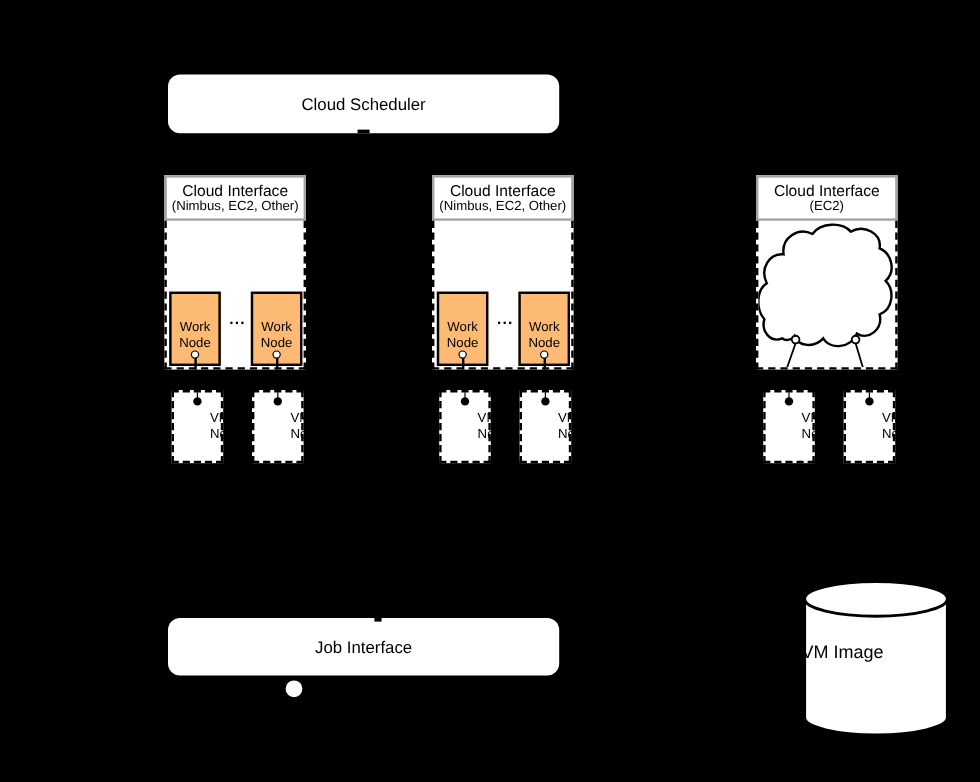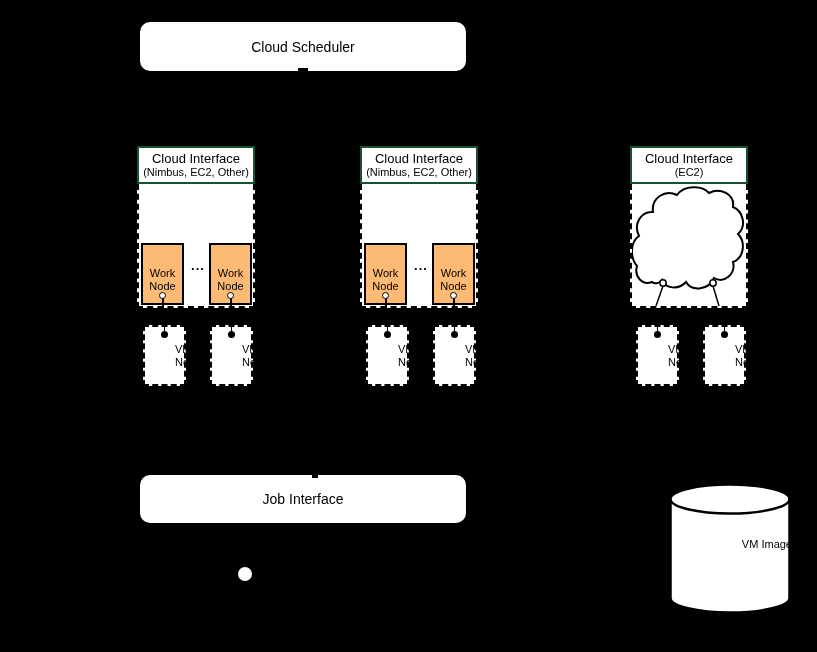--- a/index.html
+++ b/index.html
@@ -1,26 +1,26 @@
 <!DOCTYPE html>
 <html><head>
 <meta charset="utf-8">
 <style>
   html,body{margin:0;padding:0;background:#000;}
   .canvas{position:relative;width:817px;height:652px;background:#000;overflow:hidden;
           font-family:"Liberation Sans",sans-serif;color:#000;}
   .rbox{position:absolute;background:#fff;border-radius:10px;display:flex;
-        align-items:center;justify-content:center;font-size:14px;}
+        align-items:center;justify-content:center;font-size:14px;margin-top:40px;}
   .cloud-sched{left:140px;top:22px;width:326px;height:49px;}
   .job-sched{left:140px;top:475px;width:326px;height:48px;}
   .stub{position:absolute;background:#000;}
   .group{position:absolute;top:146px;width:118px;height:240px;}
   .g1{left:137px;} .g2{left:360px;} .g3{left:630px;}
   .label-box{position:absolute;left:0;top:0;width:118px;height:38px;background:#fff;
-             border:2px solid #14532d;box-sizing:border-box;text-align:center;}
+             border:2px solid #a3a3a3;box-sizing:border-box;text-align:center;}
   .label-title{font-size:13px;margin-top:3px;line-height:15px;}
   .label-sub{font-size:11px;line-height:12px;}
   .pool{position:absolute;left:0;top:38px;width:118px;height:124px;background:#fff;
         border:2px dashed #000;border-top:none;box-sizing:border-box;}
   .work-node{position:absolute;width:43px;height:62px;background:#fdba74;border:2px solid #000;
              box-sizing:border-box;display:flex;align-items:flex-end;justify-content:center;
              text-align:center;font-size:11px;line-height:13px;padding-bottom:10px;}
   .wn1{left:2px;top:59px;} .wn2{left:70px;top:59px;}
   .port{position:absolute;width:7px;height:7px;border:1.5px solid #000;border-radius:50%;
         background:#fff;box-sizing:border-box;}
@@ -34,22 +34,22 @@
            font-size:11px;line-height:13px;}
   .vm1{left:6px;} .vm2{left:73px;}
   .vm-wire{position:absolute;left:calc(50% - 1px);top:0;width:1.5px;height:6px;background:#000;}
   .vm-dot{position:absolute;left:calc(50% - 3.5px);top:4px;width:7px;height:7px;
           border-radius:50%;background:#000;}
   .vm-label{display:block;margin-top:16px;margin-left:30px;}
   .cloud-svg{position:absolute;left:0;top:0;}
   .white-dot{position:absolute;left:238px;top:567px;width:14px;height:14px;
              border-radius:50%;background:#fff;}
   .cyl-svg{position:absolute;left:668px;top:481px;}
-  .cyl-label{position:absolute;left:668px;top:534px;width:124px;text-align:right;
-             font-size:11px;line-height:20px;}
+  .cyl-label{position:absolute;left:668px;top:534px;width:124px;text-align:left;
+             font-size:15px;line-height:20px;}
 </style>
 </head>
 <body>
 
 <div class="canvas">
 
   <div class="rbox cloud-sched">
     <span>Cloud Scheduler</span>
     <div class="stub" style="left:158px;bottom:0;width:10px;height:3px;"></div>
   </div>

